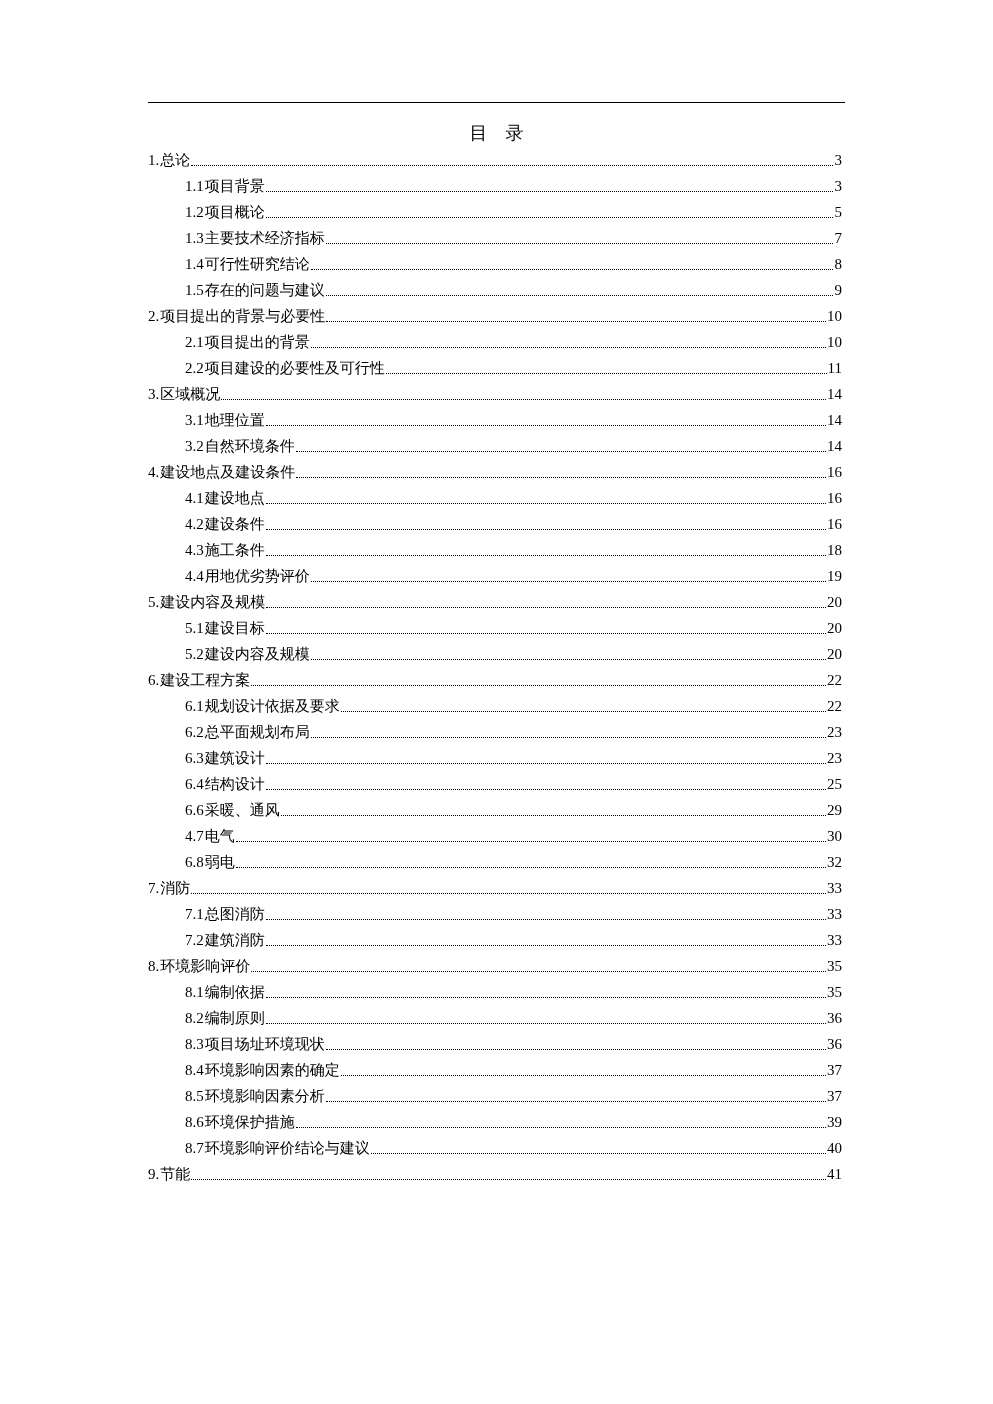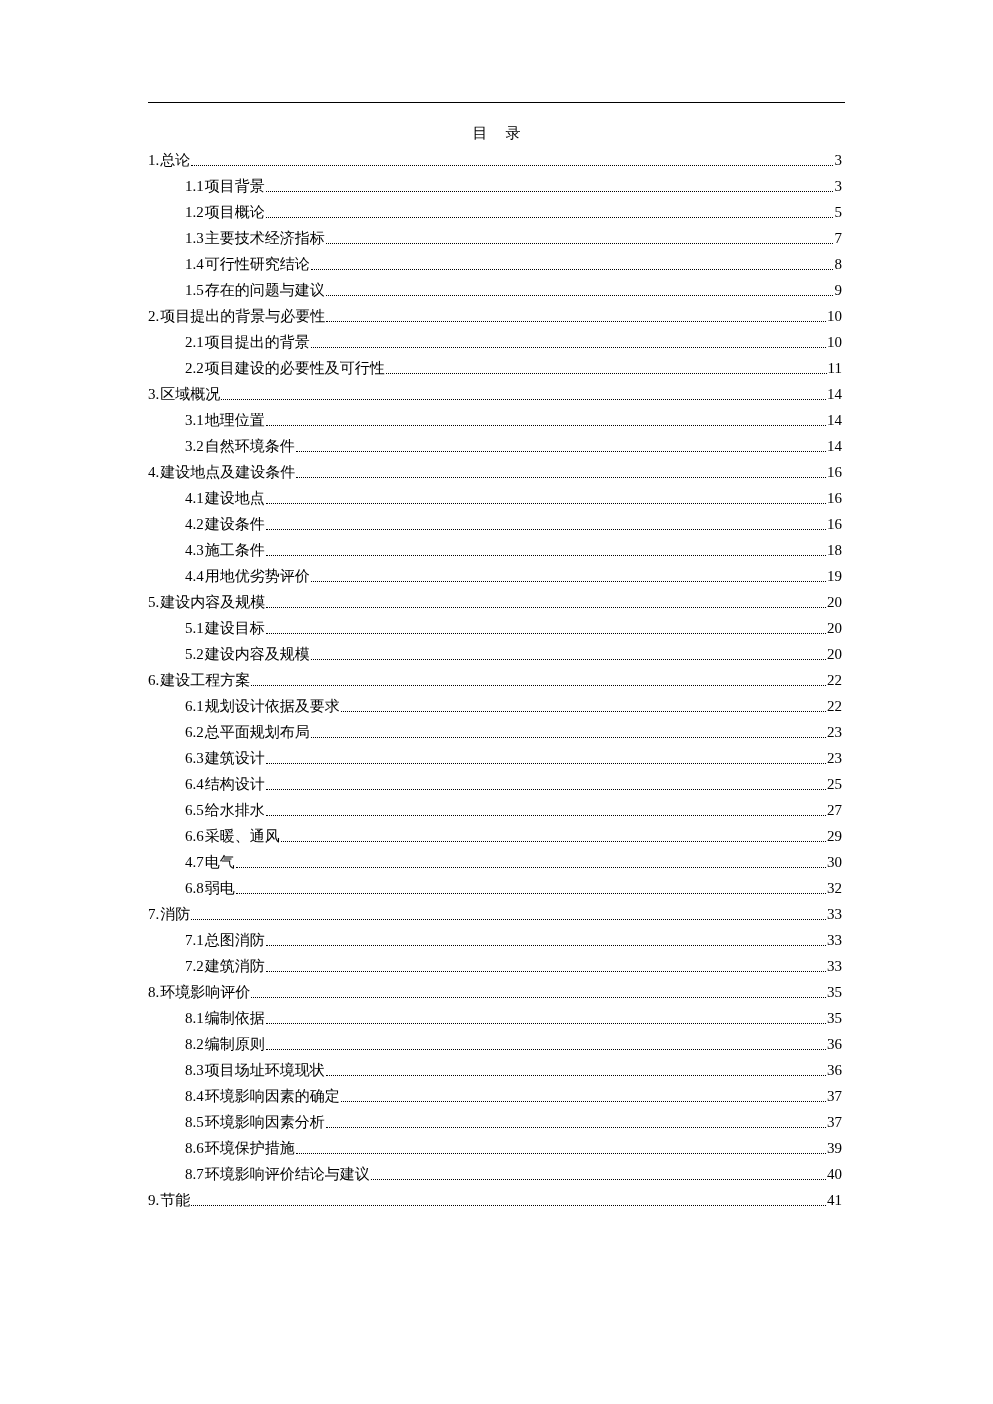--- a/index.html
+++ b/index.html
@@ -22,21 +22,21 @@
       width: 697px;
       height: 0;
       border-top: 1px solid #000;
     }
     .toc-title {
       position: absolute;
       left: 0;
       width: 993px;
       top: 122px;
       text-align: center;
-      font-size: 15px;
+      font-size: 18px;
       line-height: 22px;
       letter-spacing: 0;
     }
     .toc-title .sp { display: inline-block; width: 18px; }
     .toc-list {
       position: absolute;
       left: 148px;
       top: 147px;
       width: 694px;
       margin: 0;
@@ -249,26 +249,20 @@
     <span class="toc-page">23</span>
   </li>
 
   <li class="toc-row level-2">
     <span class="toc-num">6.4 </span>
     <span class="toc-label">结构设计</span>
     <span class="toc-leader"></span>
     <span class="toc-page">25</span>
   </li>
 
-  <li class="toc-row level-2">
-    <span class="toc-num">6.5 </span>
-    <span class="toc-label">给水排水</span>
-    <span class="toc-leader"></span>
-    <span class="toc-page">27</span>
-  </li>
 
   <li class="toc-row level-2">
     <span class="toc-num">6.6 </span>
     <span class="toc-label">采暖、通风</span>
     <span class="toc-leader"></span>
     <span class="toc-page">29</span>
   </li>
 
   <li class="toc-row level-2">
     <span class="toc-num">4.7 </span>

